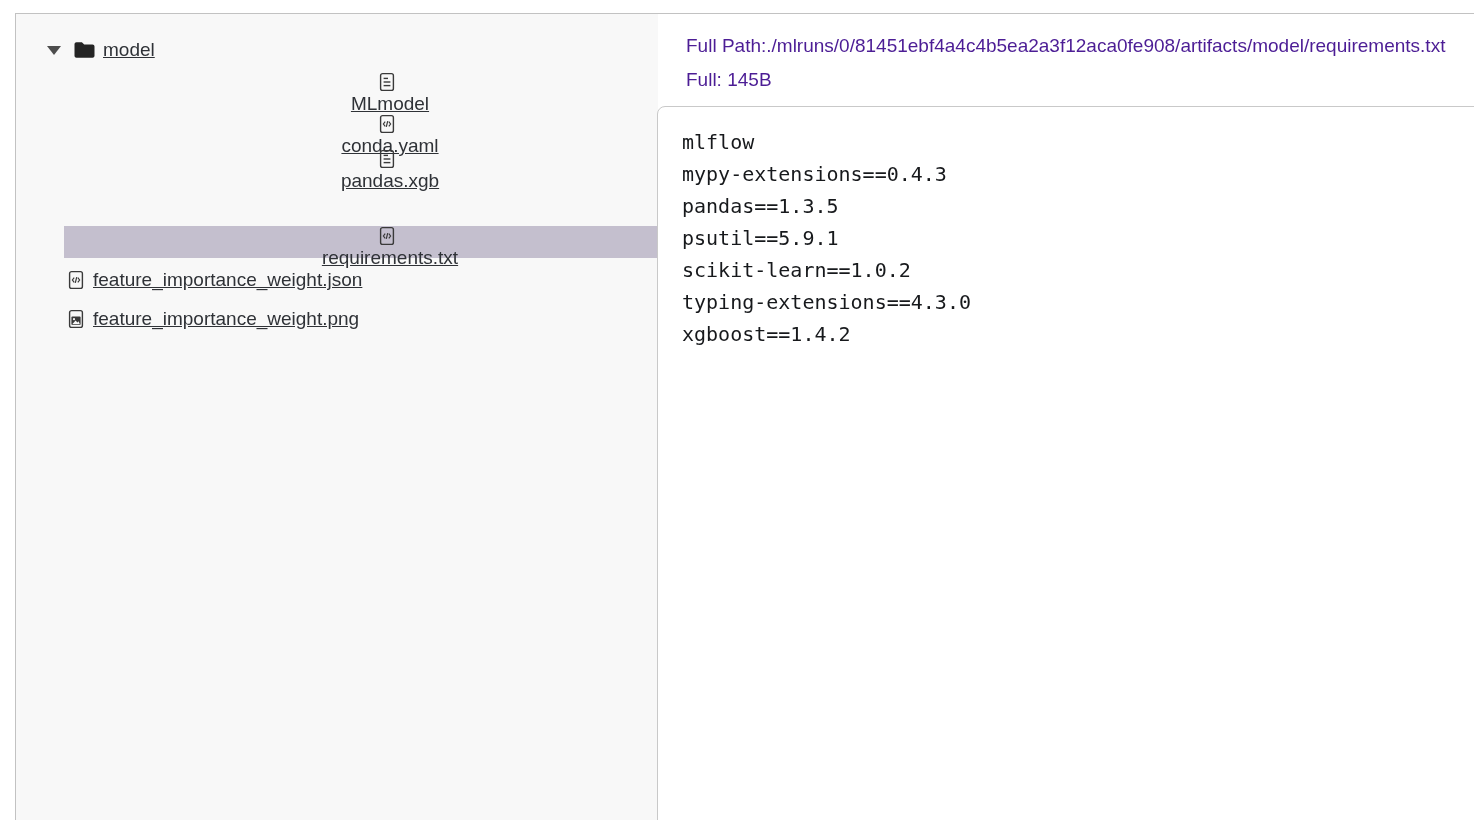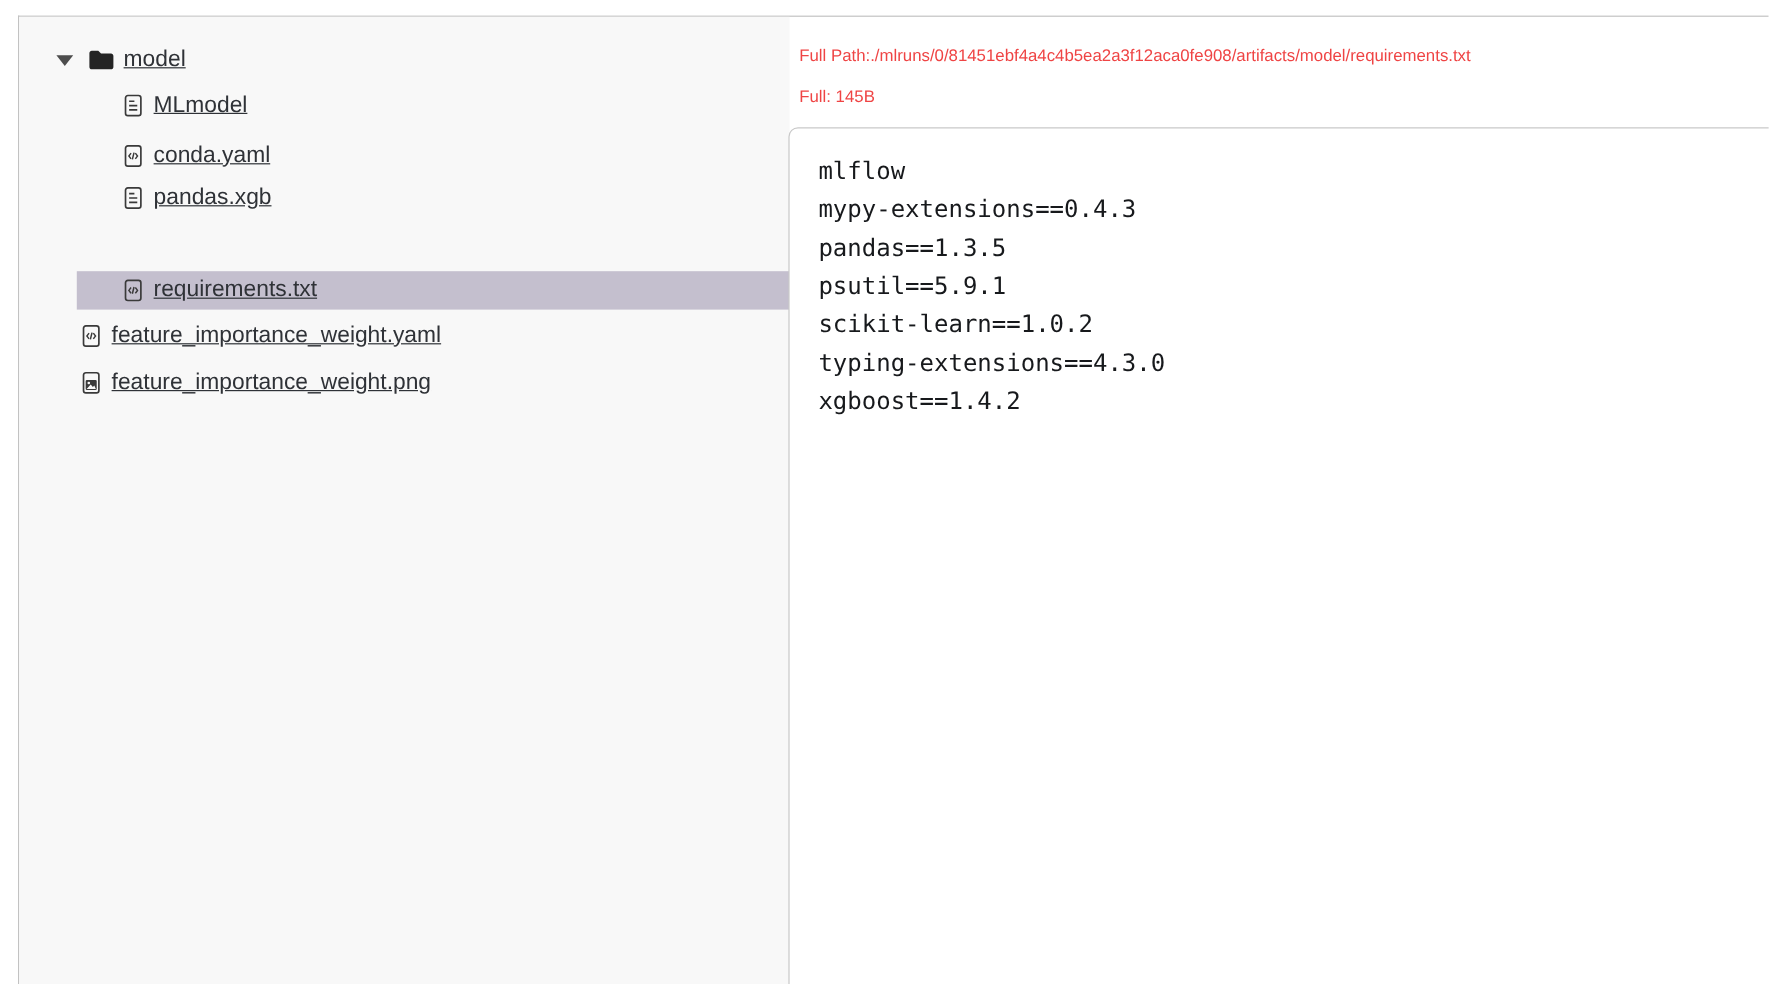--- a/index.html
+++ b/index.html
@@ -33,29 +33,29 @@
   .folder-row{left:31px;top:17px;height:38px;}
   .caret{
     width:0;height:0;
     border-left:7px solid transparent;
     border-right:7px solid transparent;
     border-top:9px solid #4d4d4d;
     margin-right:11px;
   }
   .folder-glyph{display:inline-flex;}
   .file-row{left:48px;width:608px;height:32px;box-sizing:border-box;}
-  .file-row.child{padding-left:37px;}
+  .file-row.child{padding-left:37px;flex-direction:column;}
   .file-row.root{padding-left:2px;}
   .file-row.selected{background:#c4bfce;}
   .ficon{display:inline-flex;flex:0 0 auto;}
   
   .preview-meta{
-    position:absolute;left:666px;
-    font-size:14px;line-height:24px;
-    color:#ef4444;white-space:nowrap;
+    position:absolute;left:686px;
+    font-size:19px;line-height:24px;
+    color:#4c1d95;white-space:nowrap;
   }
   .meta-path{top:34px;}
   .meta-size{top:68px;}
   .content-box{
     position:absolute;left:657px;top:106px;
     width:980px;height:860px;
     background:#ffffff;
     border:1px solid #c9c9c9;
     border-radius:8px;
     box-sizing:border-box;
@@ -148,21 +148,21 @@
       </span>
       <span class="label">requirements.txt</span>
     </div>
 
     <div class="row file-row root" style="top:250px">
       <span class="ficon">
         <svg width="20" height="20" viewBox="0 0 20 20">
             <use href="#i-file-code"></use>
           </svg>
       </span>
-      <span class="label">feature_importance_weight.yaml</span>
+      <span class="label">feature_importance_weight.json</span>
     </div>
 
     <div class="row file-row root" style="top:289px">
       <span class="ficon">
         <svg width="20" height="20" viewBox="0 0 20 20">
             <use href="#i-file-image"></use>
           </svg>
       </span>
       <span class="label">feature_importance_weight.png</span>
     </div>

